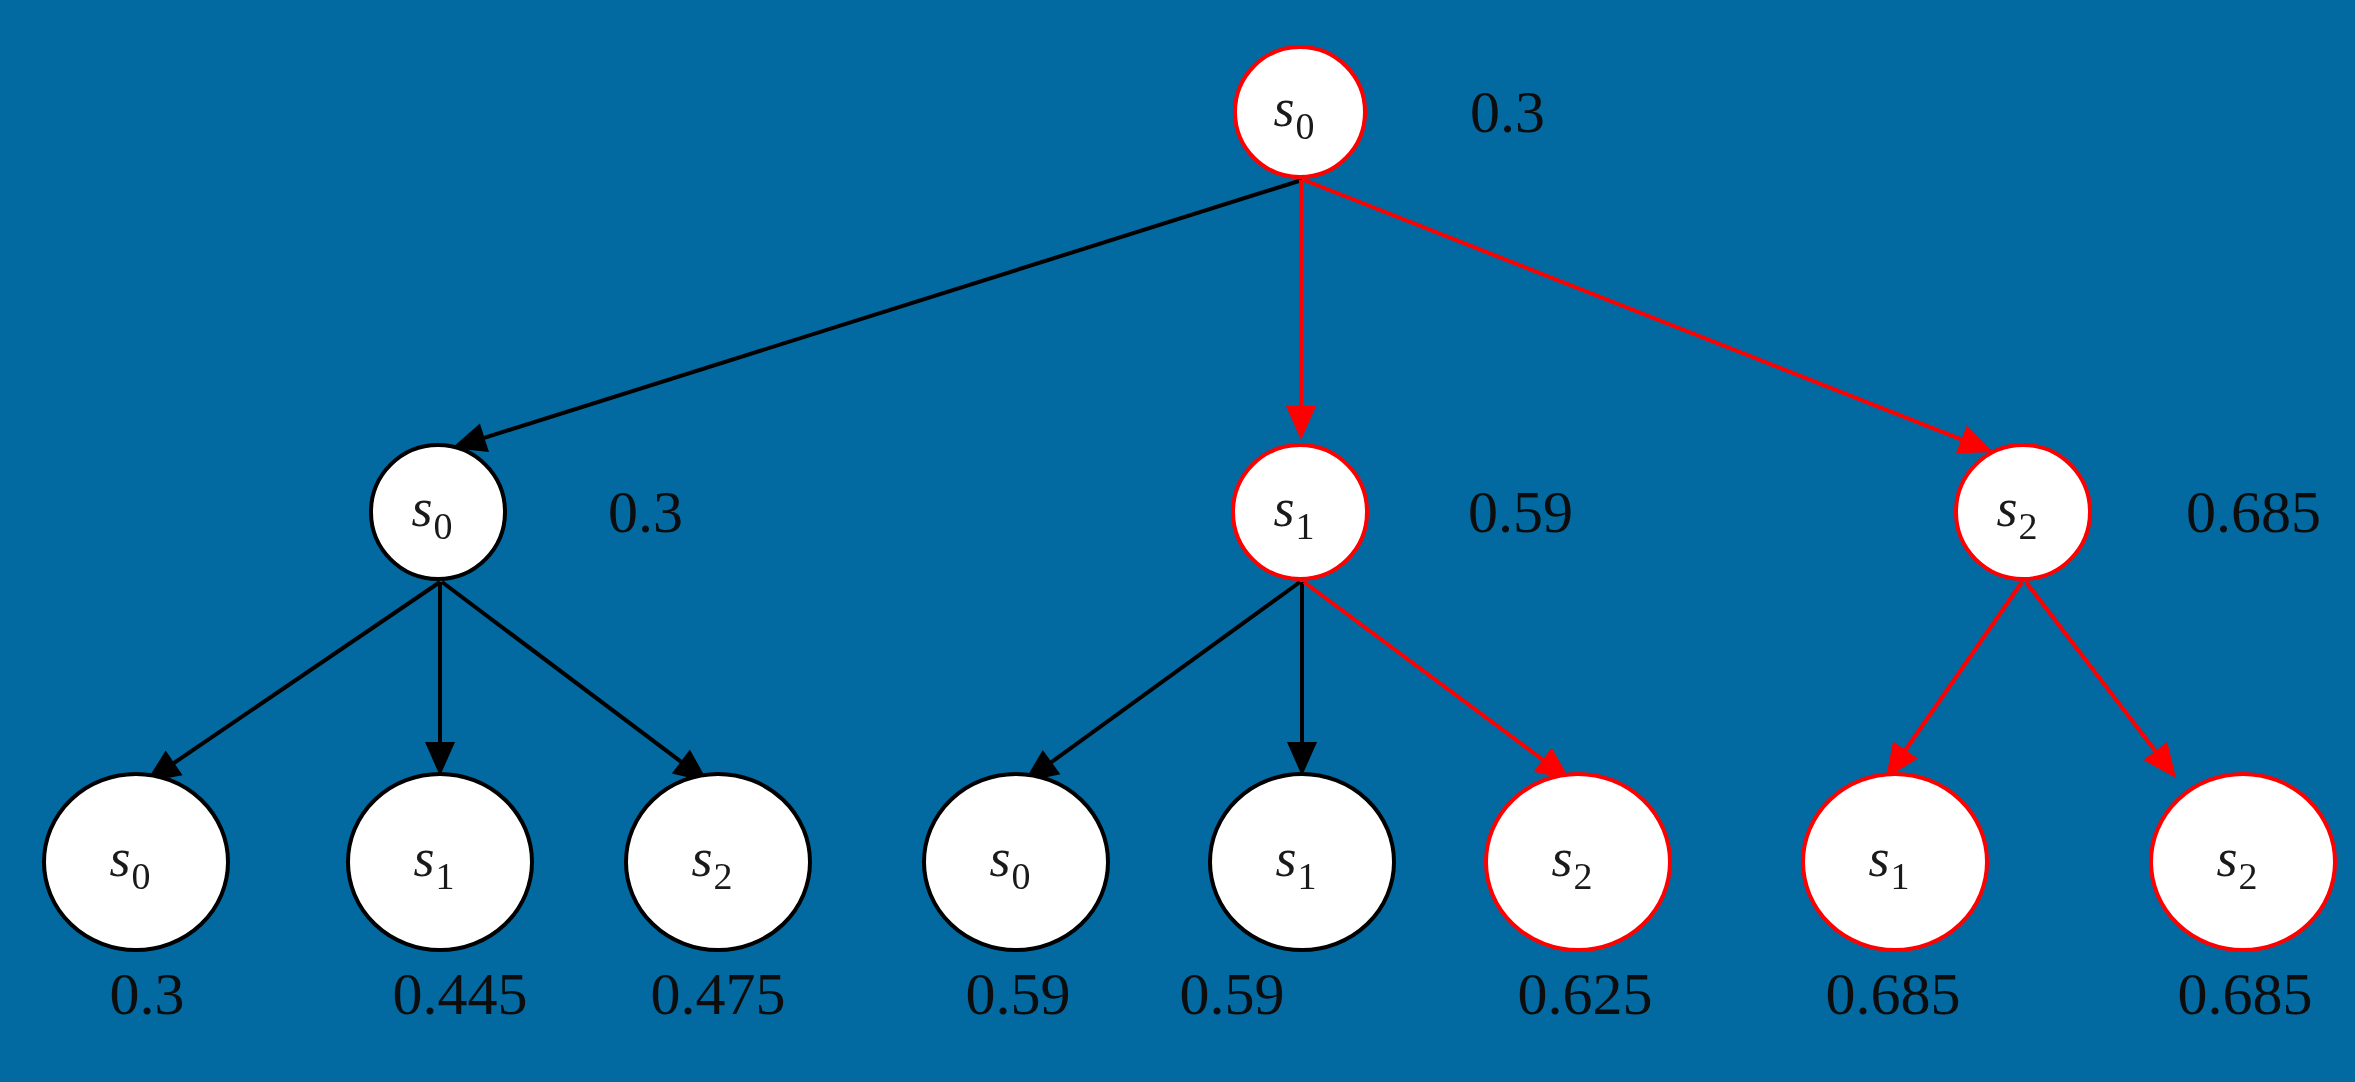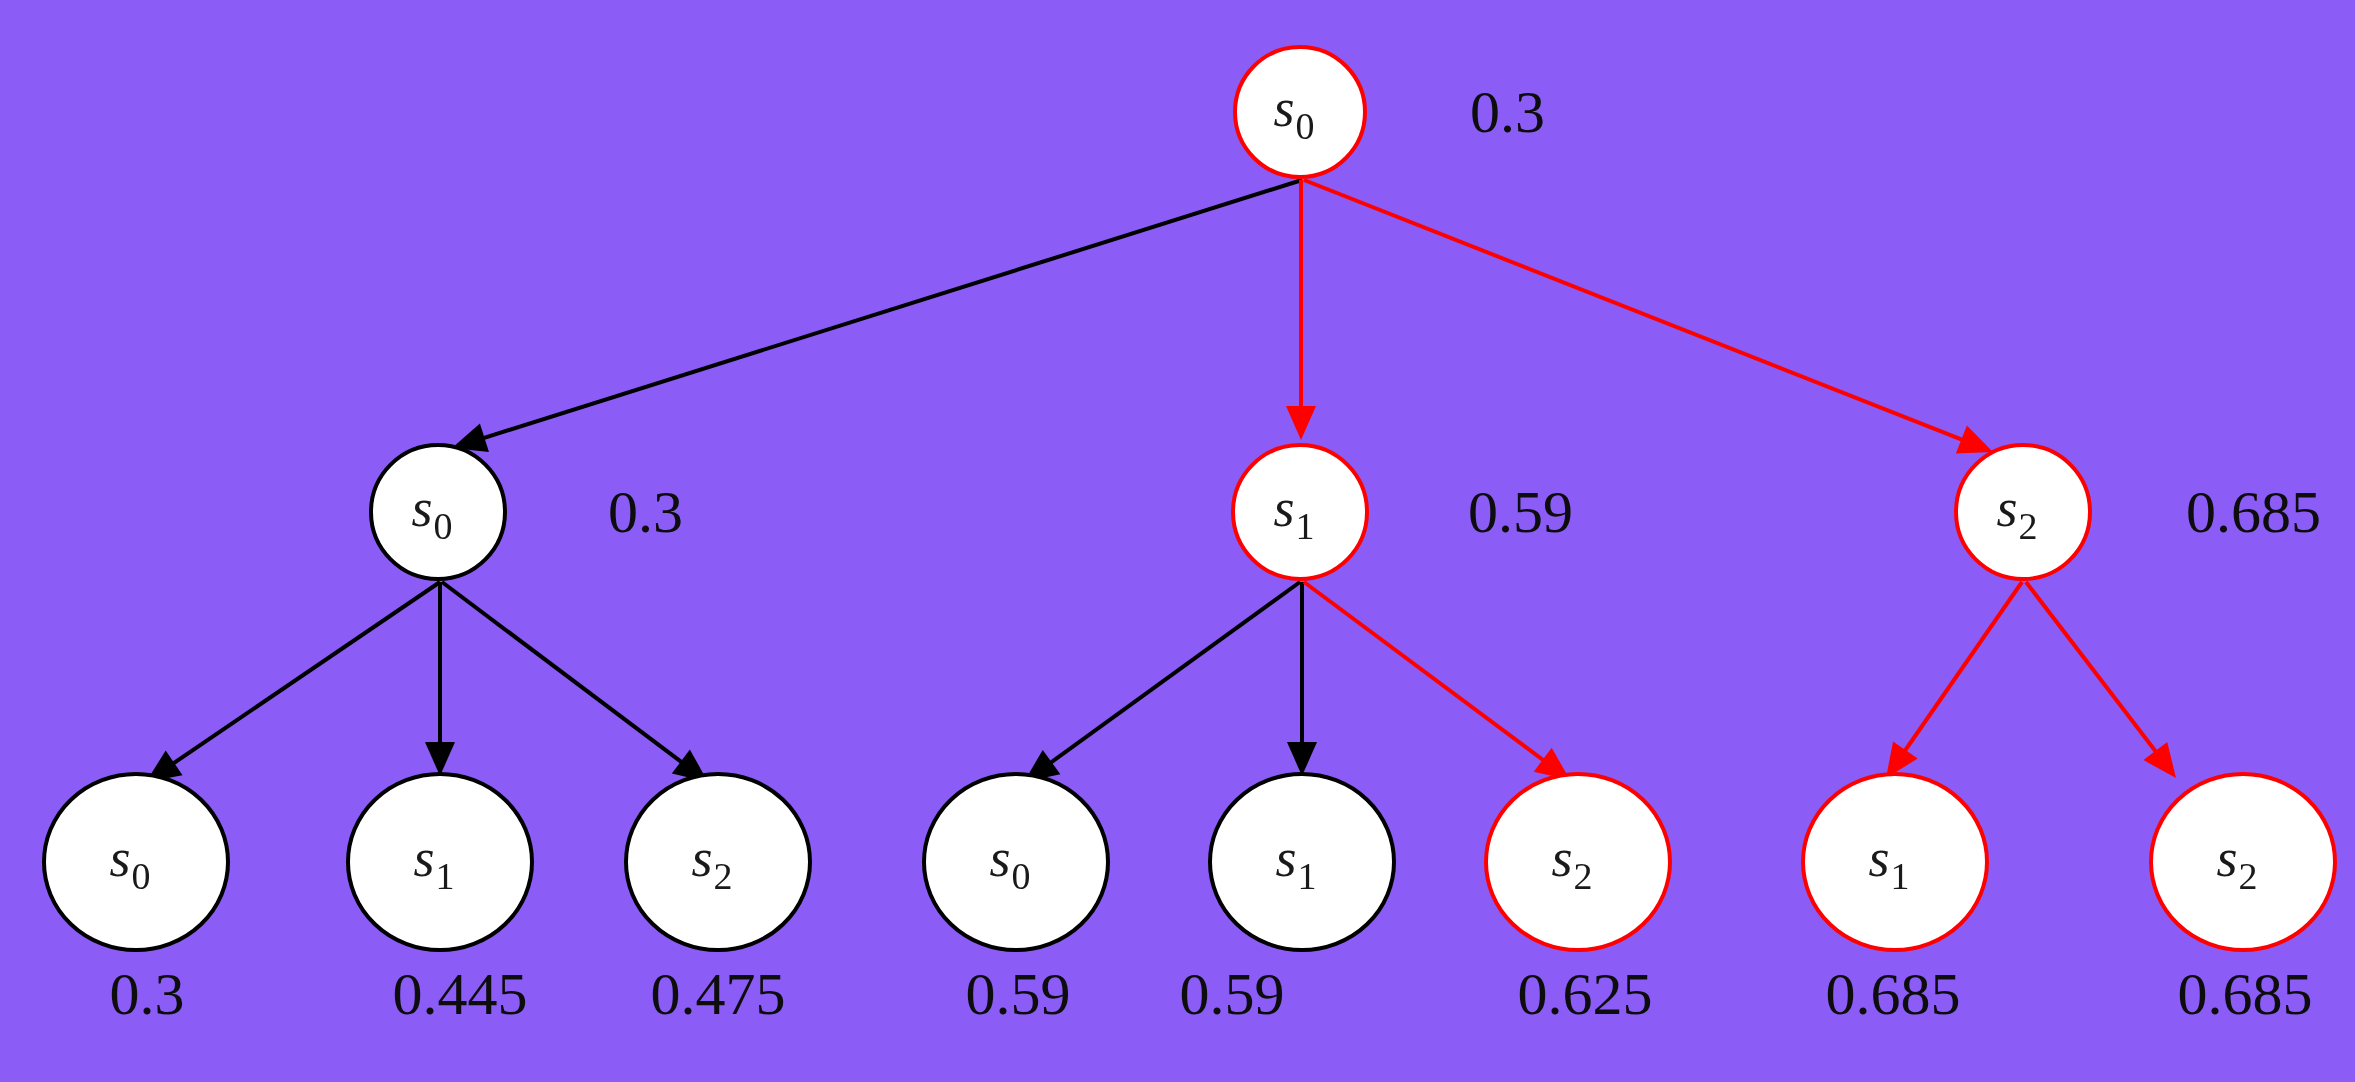--- a/index.html
+++ b/index.html
@@ -11,21 +11,21 @@
   body {
     width: 2355px;
     height: 1082px;
     overflow: hidden;
     font-family: "Liberation Serif", "DejaVu Serif", serif;
   }
   #tree-figure {
     position: relative;
     width: 2355px;
     height: 1082px;
-    background: #8b5cf6;
+    background: #0369a1;
   }
   svg#tree-svg {
     position: absolute;
     left: 0;
     top: 0;
     width: 2355px;
     height: 1082px;
     display: block;
   }
   .node-ellipse {

